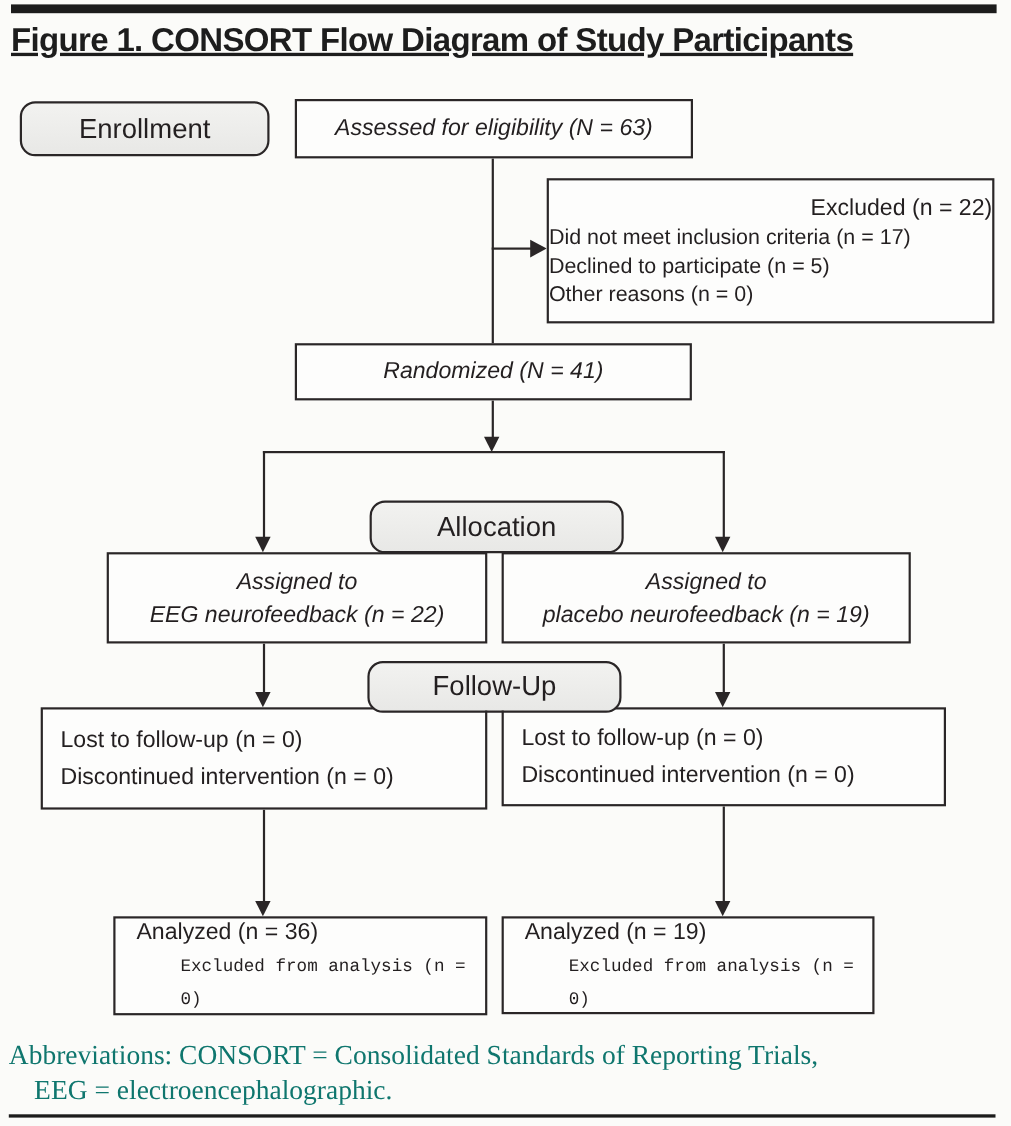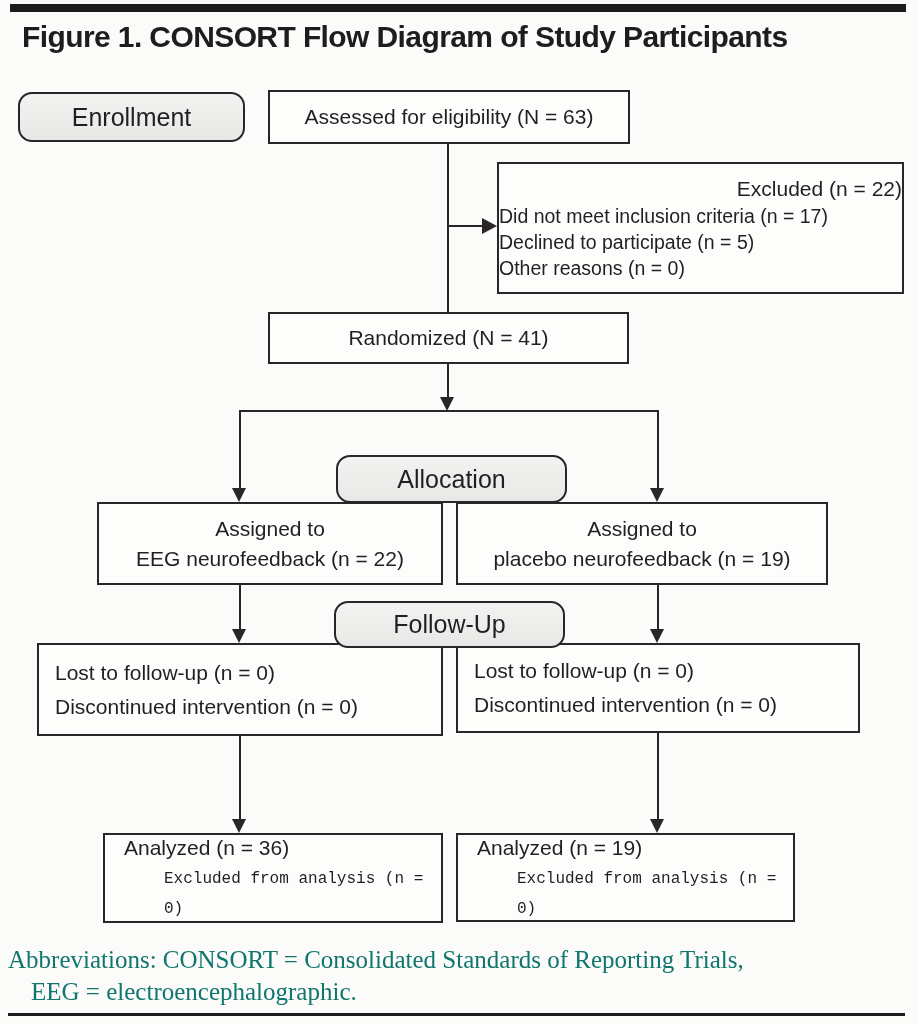--- a/index.html
+++ b/index.html
@@ -17,21 +17,21 @@
   .stage{
     border:2.5px solid #2a2627;border-radius:14px;
     background:linear-gradient(180deg,#f2f2f0 0%,#e8e8e6 100%);
     display:flex;align-items:center;justify-content:center;
     font-size:25px;color:#231f20;z-index:3;
   }
   .flowbox{
     border:2.5px solid #2a2627;background:#fdfdfc;z-index:2;
     display:flex;flex-direction:column;justify-content:center;
   }
-  .flowbox.center{align-items:center;text-align:center;}
+  .flowbox.center{align-items:center;text-align:center;font-style:italic;}
   .t21{font-size:21px;line-height:30px;}
   .line{background:#2a2627;z-index:1;}
   .arrow-down{
     width:0;height:0;z-index:1;
     border-left:7.5px solid transparent;border-right:7.5px solid transparent;
     border-top:14px solid #2a2627;
   }
   .arrow-right{
     width:0;height:0;z-index:1;
     border-top:8px solid transparent;border-bottom:8px solid transparent;
@@ -48,21 +48,21 @@
   }
   .footer .l2{padding-left:23px;}
   .bottomrule{background:#1c1c1c;}
 </style>
 </head>
 <body>
 
 <div id="canvas">
 
   <div class="abs topbar" style="left:10px;top:4px;width:896px;height:8px;"></div>
-  <div class="abs title" style="left:22px;top:20px;">Figure 1. CONSORT Flow Diagram of Study Participants</div>
+  <div class="abs title" style="left:10px;top:20px;text-decoration:underline;">Figure 1. CONSORT Flow Diagram of Study Participants</div>
 
   <div class="abs stage" style="left:18px;top:92px;width:227px;height:50px;">
     <span>Enrollment</span>
   </div>
 
   <div class="abs flowbox center" style="left:268px;top:90px;width:362px;height:54px;">
     <span class="t21">Assessed for eligibility (N = 63)</span>
   </div>
 
   <div class="abs line" style="left:446.5px;top:144px;width:2.5px;height:169px;"></div>

